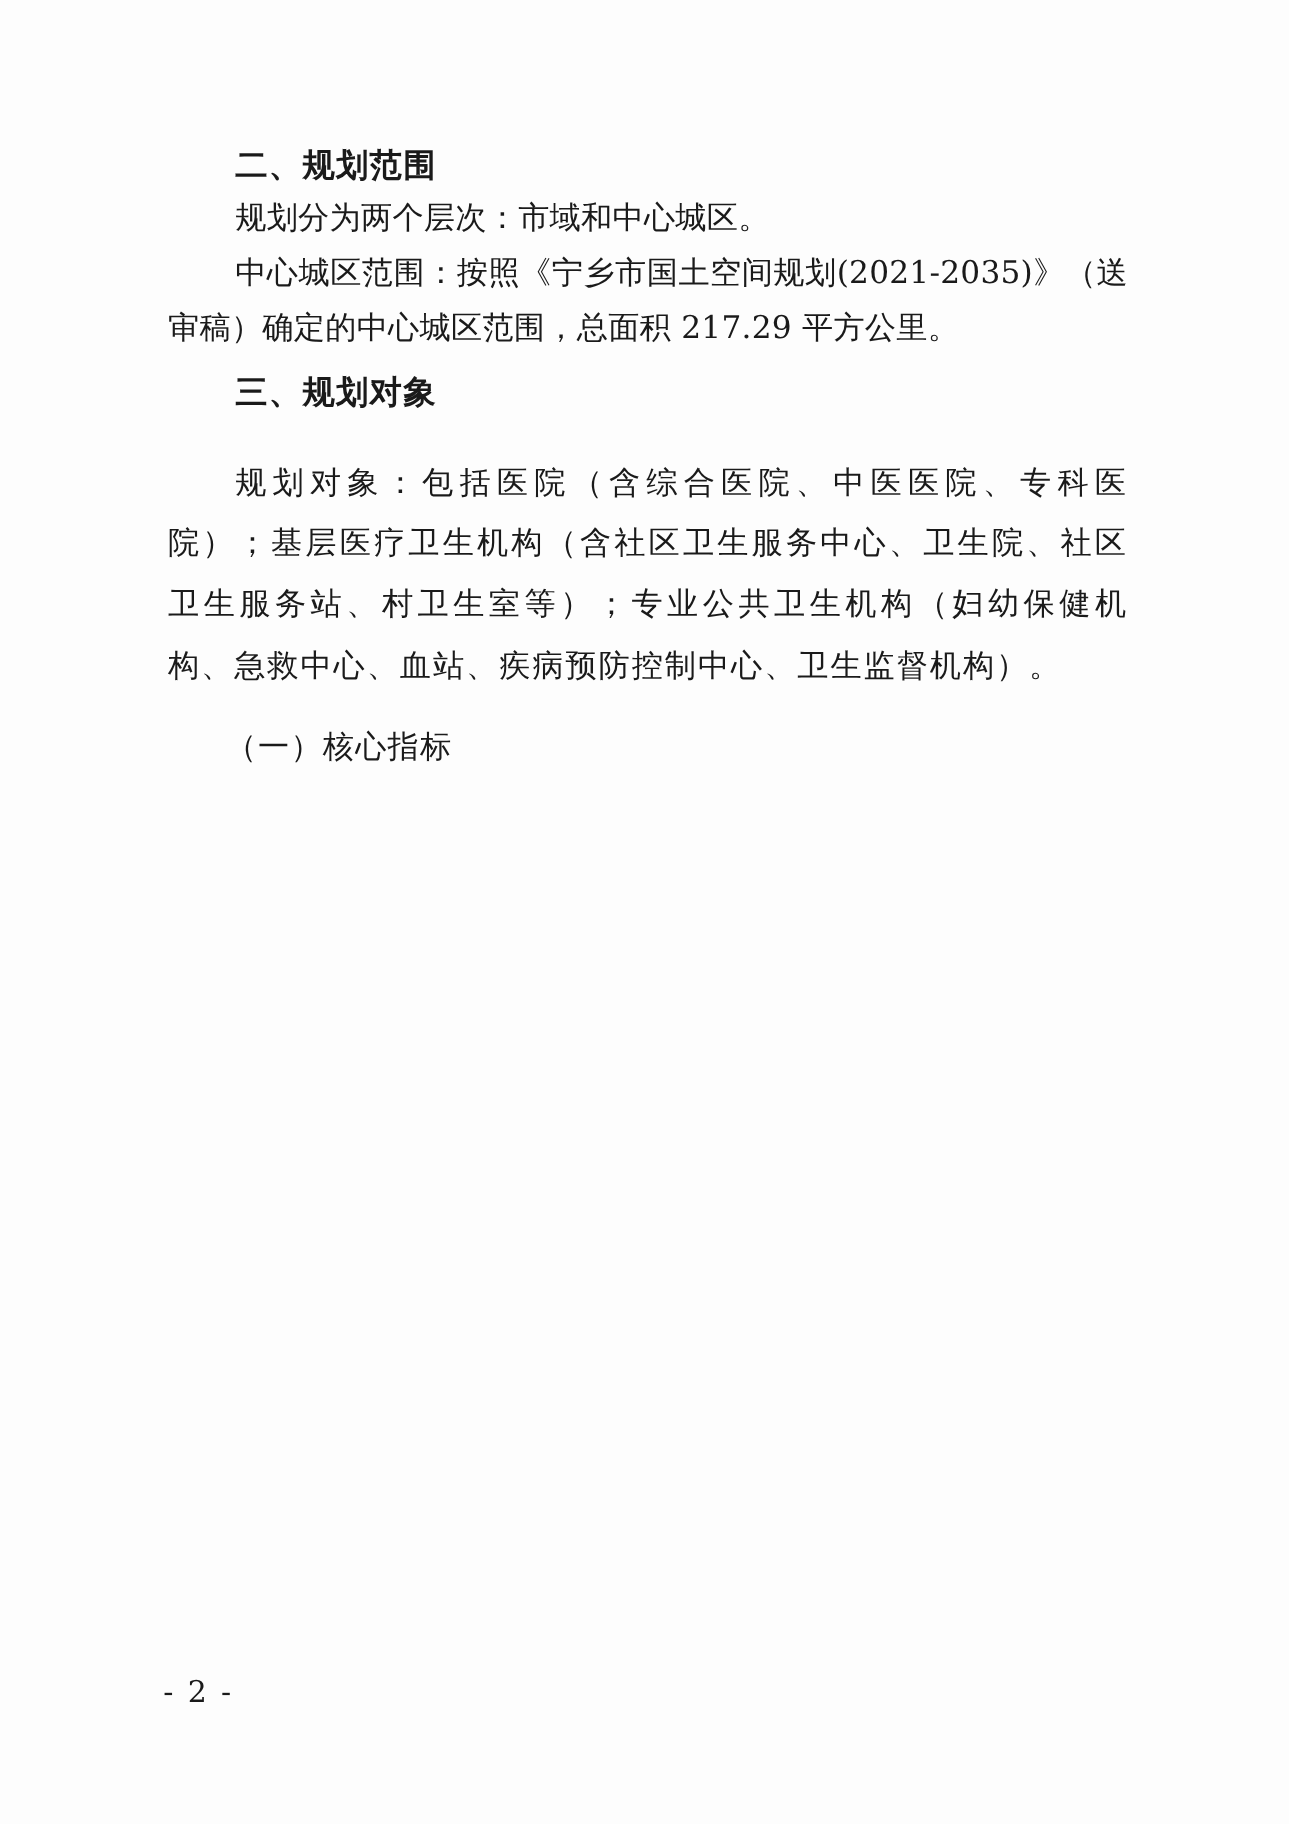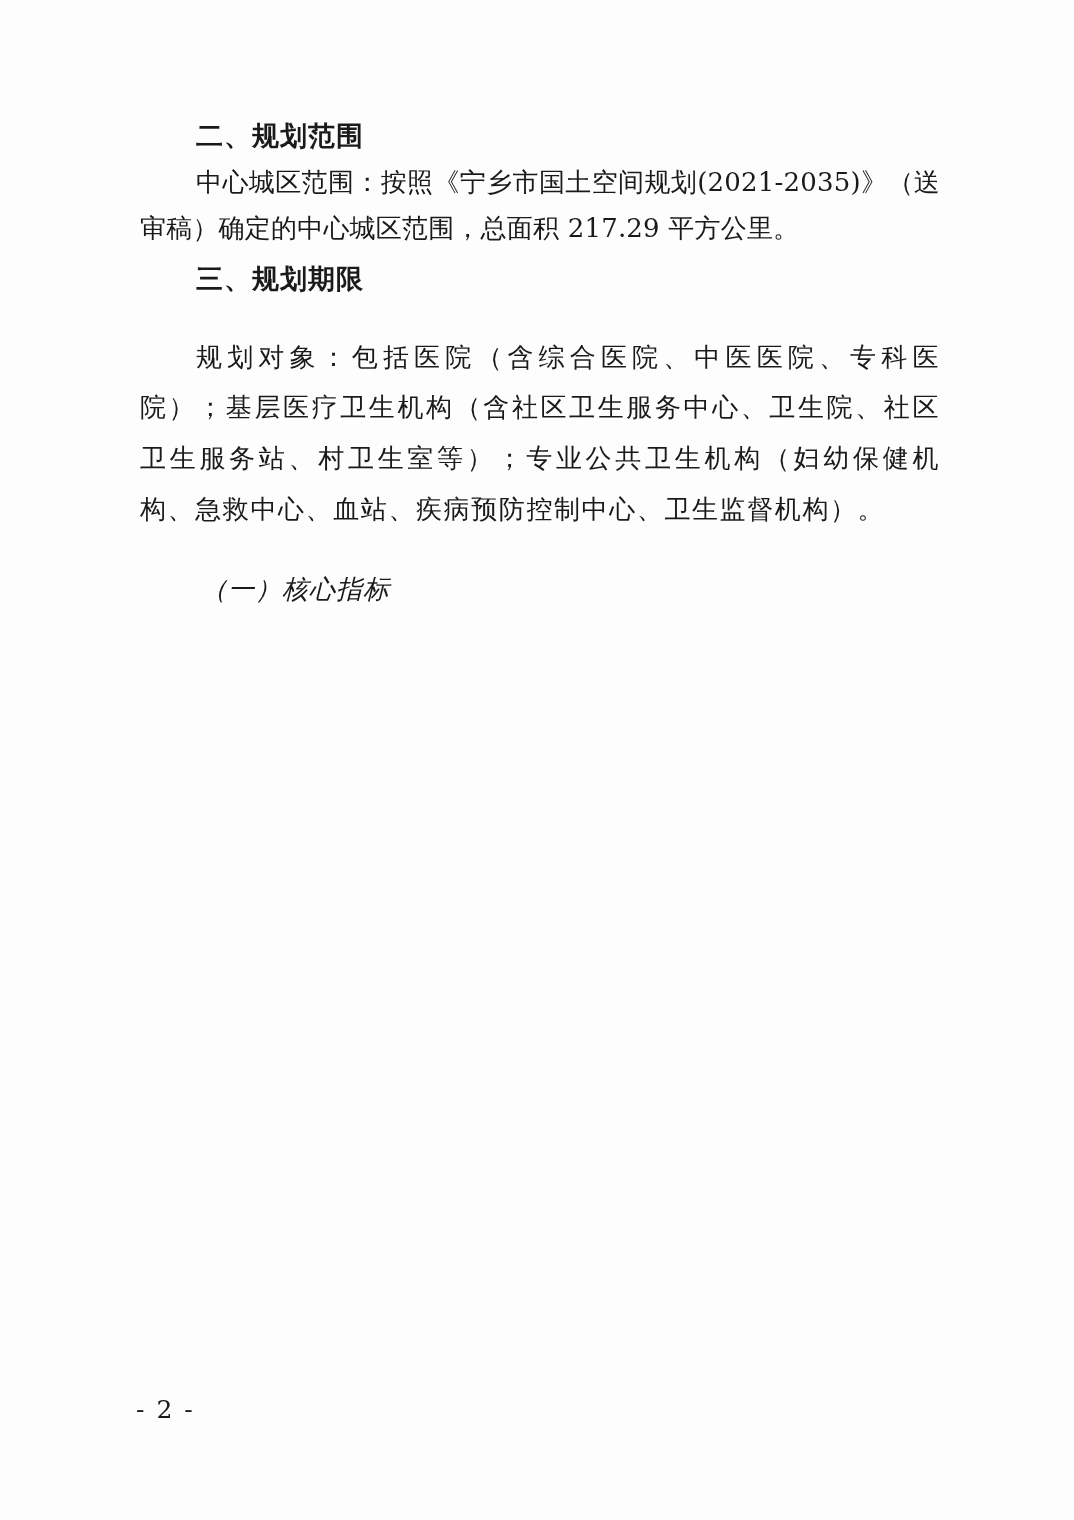--- a/index.html
+++ b/index.html
@@ -18,21 +18,21 @@
     background: #fdfdfd;
     overflow: hidden;
   }
   .content {
     position: absolute;
     left: 140px;
     top: 118px;
     width: 800px;
   }
   .h-heading {
-    font-family: Liberation Mono, monospace;
+    font-family: Liberation Serif, serif;
     font-weight: bold;
     font-size: 27px;
     letter-spacing: 1px;
     margin: 0;
     padding: 0;
     text-indent: 56px;
     line-height: 1.5;
   }
   .para {
     font-size: 26px;
@@ -44,45 +44,45 @@
   }
   .para.wide {
     line-height: 1.95;
     letter-spacing: 1.6px;
   }
   .gap-sm { height: 10px; }
   .gap-md { height: 20px; }
   .sub-heading {
     font-size: 26px;
     line-height: 1.7;
-    margin: 13px;
+    margin: 0;
     text-indent: 48px;
     letter-spacing: 1px;
-    font-style: italic;
   }
   .footer {
     position: absolute;
     left: 136px;
     bottom: 96px;
     font-size: 25px;
     letter-spacing: 2px;
     color: #1a1a1a;
   }
 </style>
 </head>
 <body>
 
 <div class="page">
   <div class="content">
 
     <h2 class="h-heading">二、规划范围</h2>
+    <p class="para">规划分为两个层次：市域和中心城区。</p>
     <p class="para">中心城区范围：按照《宁乡市国土空间规划(2021-2035)》（送审稿）确定的中心城区范围，总面积 217.29 平方公里。</p>
 
     <div class="gap-sm"></div>
-    <h2 class="h-heading">三、规划期限</h2>
+    <h2 class="h-heading">三、规划对象</h2>
 
     <div class="gap-md"></div>
     <div class="gap-sm"></div>
     <p class="para wide">规划对象：包括医院（含综合医院、中医医院、专科医院）；基层医疗卫生机构（含社区卫生服务中心、卫生院、社区卫生服务站、村卫生室等）；专业公共卫生机构（妇幼保健机构、急救中心、血站、疾病预防控制中心、卫生监督机构）。</p>
 
     <div class="gap-md"></div>
     <p class="sub-heading">（一）核心指标</p>
 
   </div>
 

